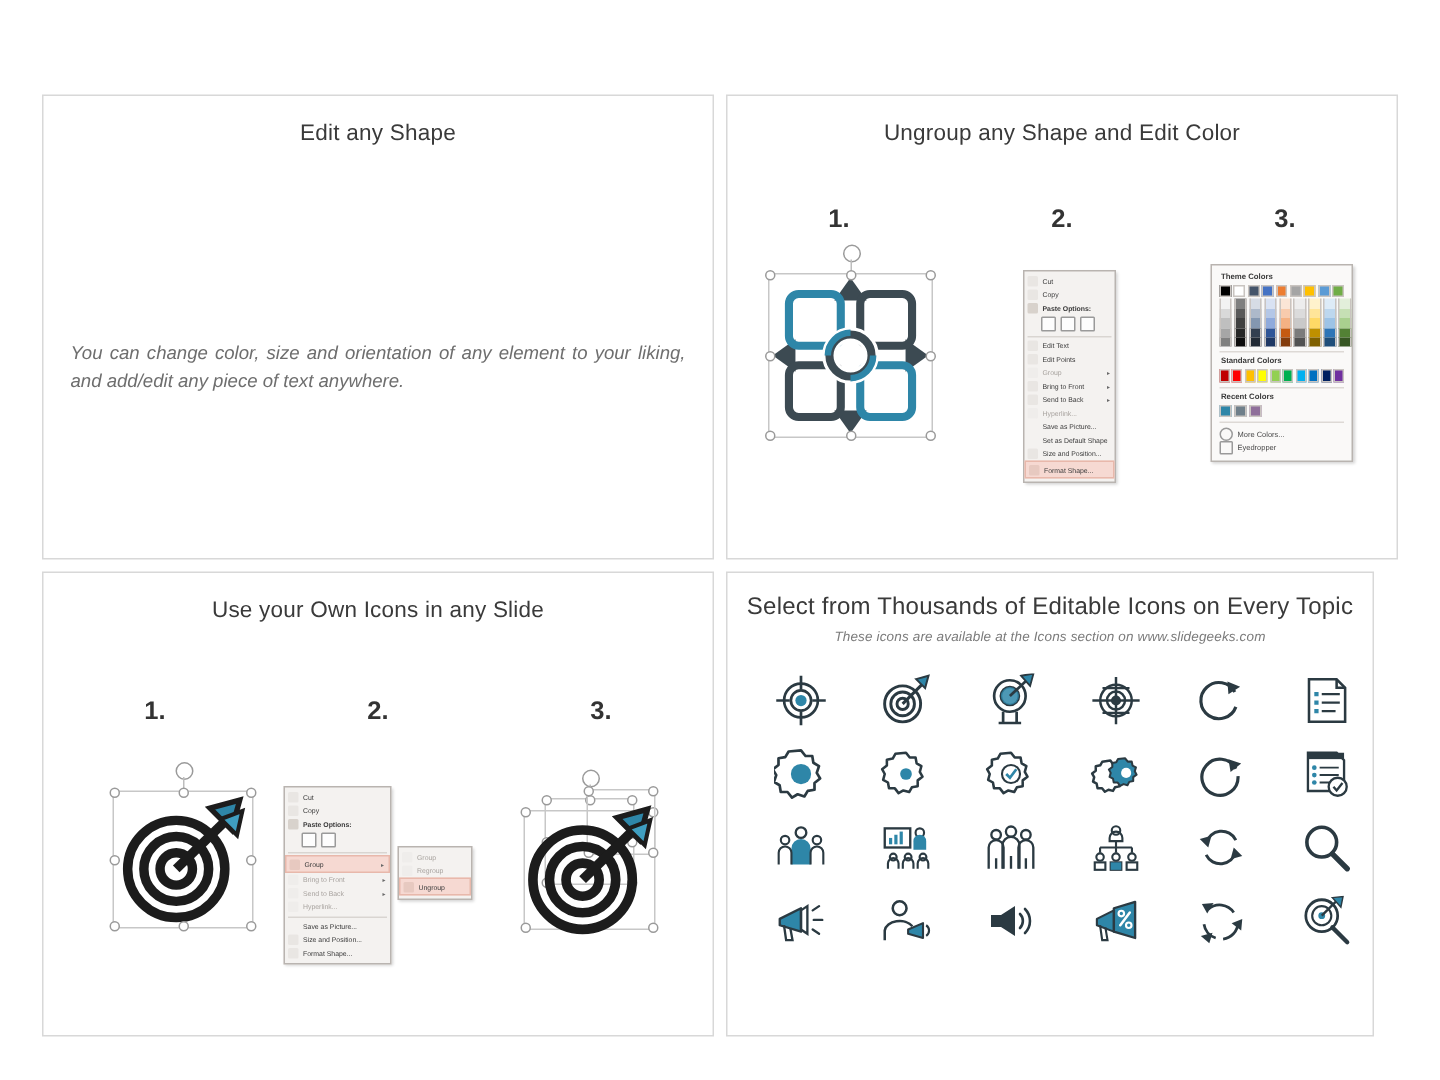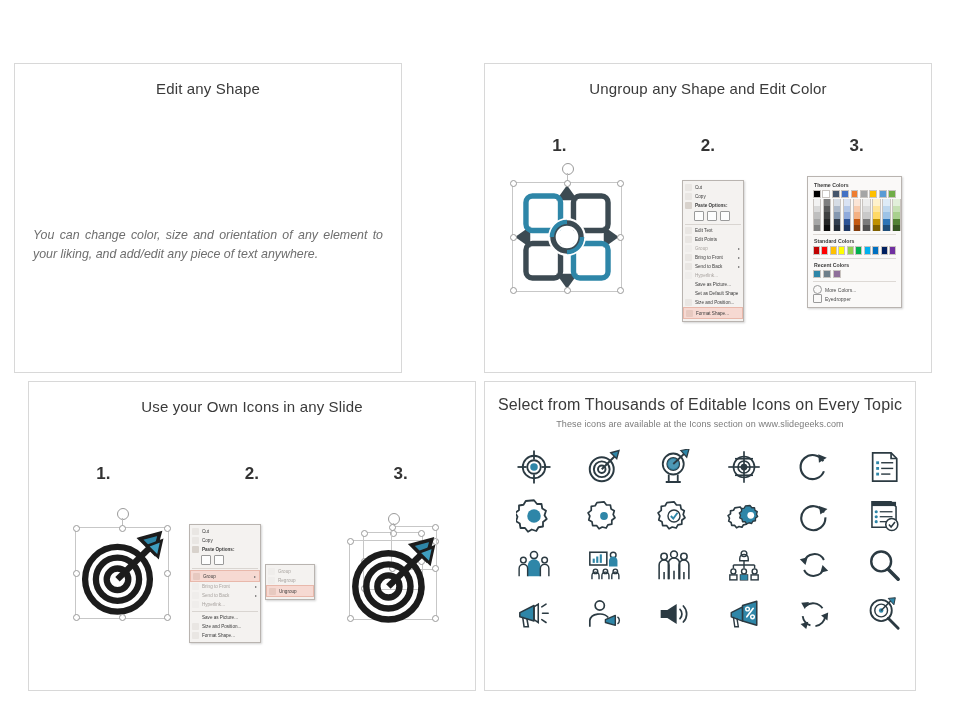--- a/index.html
+++ b/index.html
@@ -9,33 +9,33 @@
     -webkit-font-smoothing:antialiased;
   }
   .slide{position:relative;width:960px;height:720px;background:#fff;}
 
   .slide-title{
     position:absolute;left:0;top:16px;width:960px;text-align:center;
     font-size:27px;color:#2b2b2b;letter-spacing:.1px;
   }
 
   .panel{position:absolute;border:1px solid #d8d8d8;background:#fff;box-sizing:border-box;}
-  #panel-tl{left:14px;top:63px;width:388px;height:310px;}
+  #panel-tl{left:28px;top:63px;width:448px;height:310px;}
   #panel-tr{left:484px;top:63px;width:448px;height:310px;}
   #panel-bl{left:28px;top:381px;width:448px;height:310px;}
   #panel-br{left:484px;top:381px;width:432px;height:310px;}
 
   .panel-title{
     width:100%;text-align:center;font-size:15px;color:#3a3a3a;
     margin-top:16px;letter-spacing:.15px;
   }
   #panel-br .panel-title{font-size:16px;margin-top:14px;}
   .panel-sub{
     width:100%;text-align:center;font-size:9px;color:#7b7b7b;
-    margin-top:5px;letter-spacing:.1px;
+    font-style:italic;margin-top:5px;letter-spacing:.1px;
   }
 
   .body-text{
     position:absolute;left:18px;right:18px;font-style:italic;
     font-size:12.4px;line-height:19px;color:#6e6e6e;text-align:justify;
   }
   #para1{top:90px;}
   #para2{top:162px;}
 
   

